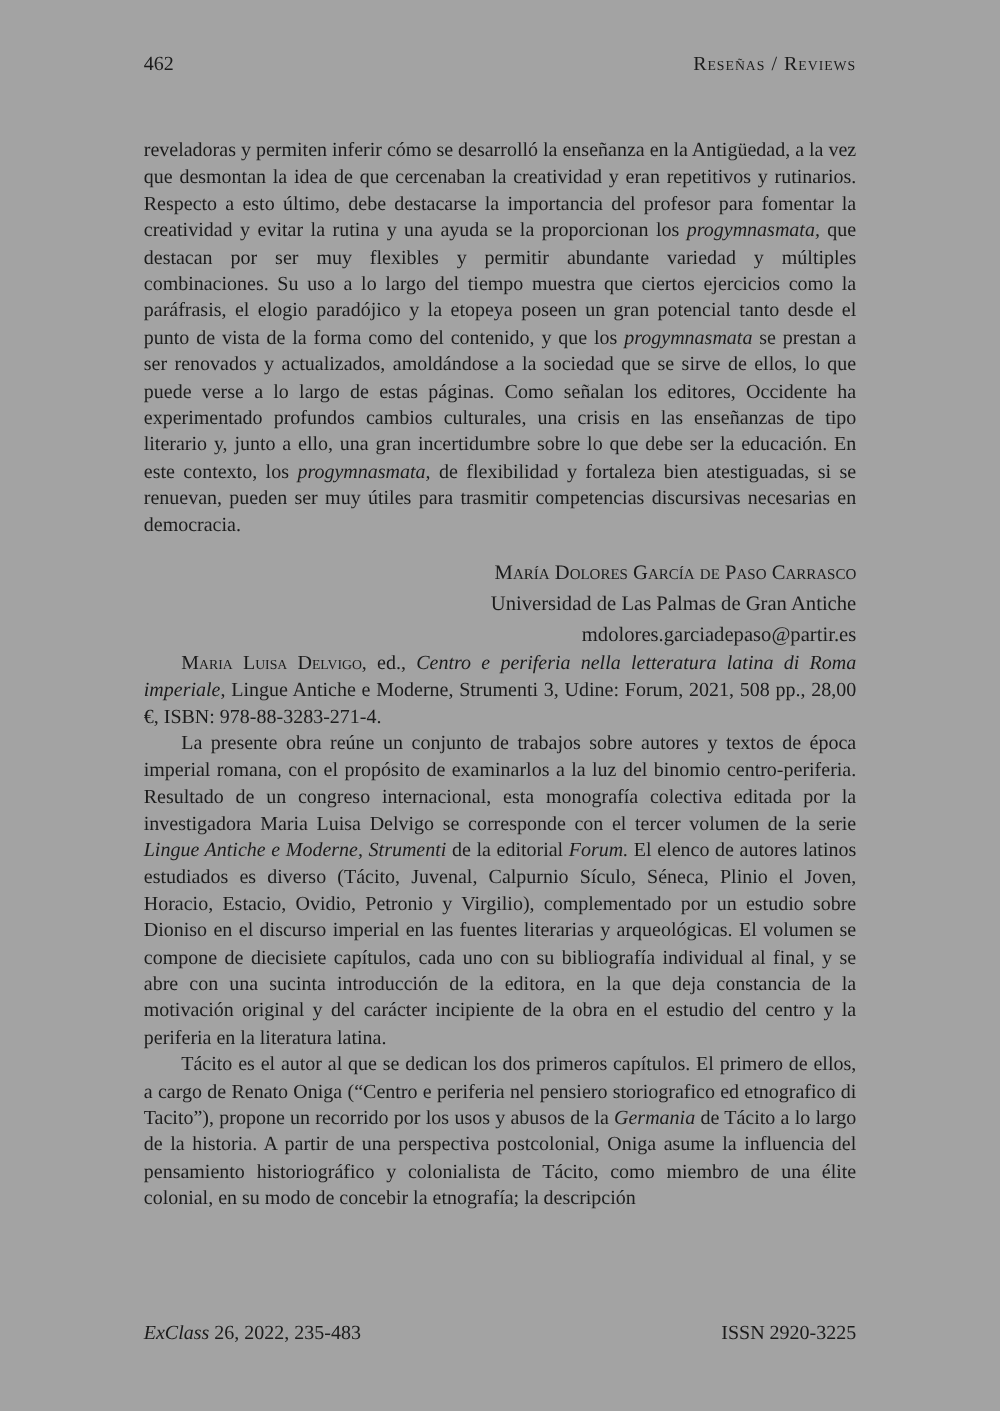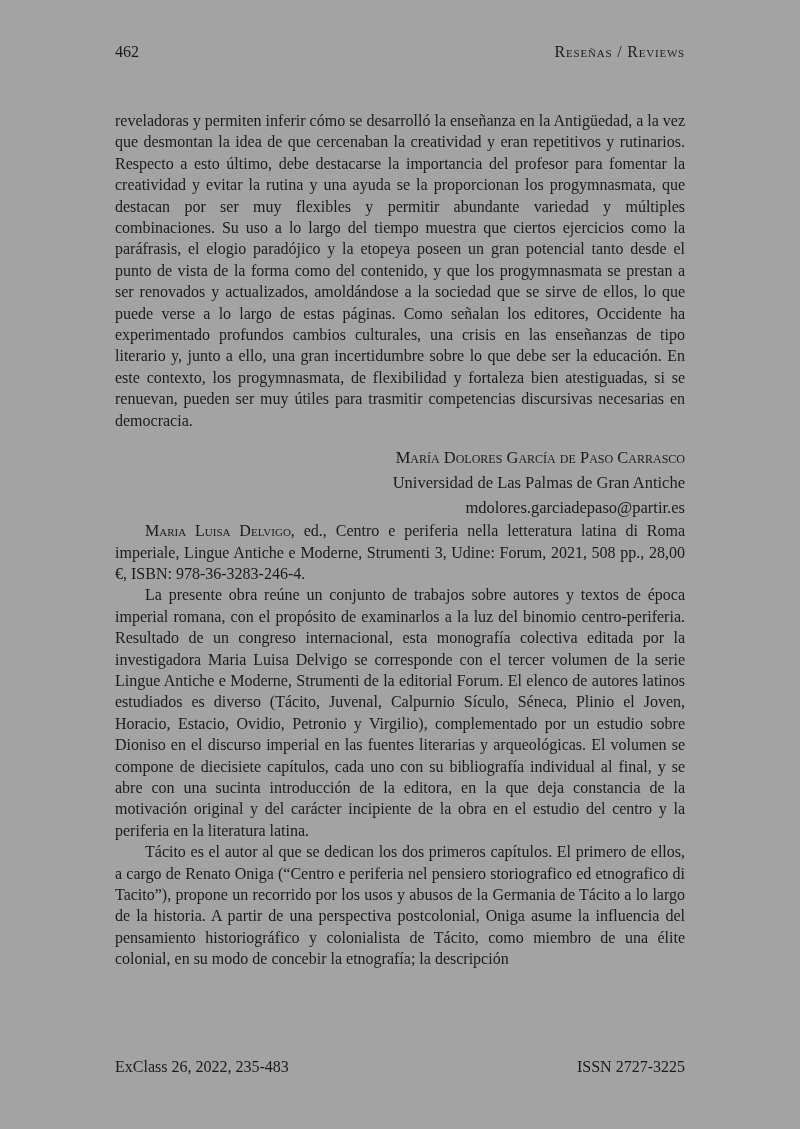--- a/index.html
+++ b/index.html
@@ -38,21 +38,21 @@
     left: 115px;
     width: 570px;
   }
   p.body-par {
     margin: 0;
     font-size: 16px;
     line-height: 21.4px;
     text-align: justify;
   }
   .indent { text-indent: 30px; }
-  .it { }
+  .it { font-style: italic; }
   .sc { font-variant: small-caps; }
   .signature {
     margin-top: 14px;
     text-align: right;
     font-size: 16.5px;
     line-height: 25px;
   }
   .citation { margin-top: 31px; }
   .review-start { margin-top: 16px; }
   .footer {
@@ -79,26 +79,26 @@
   <div class="content">
 
     <p class="body-par"><span>reveladoras y permiten inferir cómo se desarrolló la enseñanza en la Antigüedad, a la vez que desmontan la idea de que cercenaban la creatividad y eran repetitivos y rutinarios. Respecto a esto último, debe destacarse la importancia del profesor para fomentar la creatividad y evitar la rutina y una ayuda se la proporcionan los </span><span class="it">progymnasmata,</span><span> que destacan por ser muy flexibles y permitir abundante variedad y múltiples combinaciones. Su uso a lo largo del tiempo muestra que ciertos ejercicios como la paráfrasis, el elogio paradójico y la etopeya poseen un gran potencial tanto desde el punto de vista de la forma como del contenido, y que los </span><span class="it">progymnasmata</span><span> se prestan a ser renovados y actualizados, amoldándose a la sociedad que se sirve de ellos, lo que puede verse a lo largo de estas páginas. Como señalan los editores, Occidente ha experimentado profundos cambios culturales, una crisis en las enseñanzas de tipo literario y, junto a ello, una gran incertidumbre sobre lo que debe ser la educación. En este contexto, los </span><span class="it">progymnasmata,</span><span> de flexibilidad y fortaleza bien atestiguadas, si se renuevan, pueden ser muy útiles para trasmitir competencias discursivas necesarias en democracia.</span></p>
 
     <div class="signature">
       <div class="sc">María Dolores García de Paso Carrasco</div>
       <div>Universidad de Las Palmas de Gran Antiche</div>
       <div>mdolores.garciadepaso@partir.es</div>
     </div>
 
-    <p class="body-par indent citation"><span class="sc">Maria Luisa Delvigo</span><span>, ed., </span><span class="it">Centro e periferia nella letteratura latina di Roma imperiale</span><span>, Lingue Antiche e Moderne, Strumenti 3, Udine: Forum, 2021, 508 pp., 28,00 €, ISBN: 978-36-3283-246-4.</span></p>
+    <p class="body-par indent citation"><span class="sc">Maria Luisa Delvigo</span><span>, ed., </span><span class="it">Centro e periferia nella letteratura latina di Roma imperiale</span><span>, Lingue Antiche e Moderne, Strumenti 3, Udine: Forum, 2021, 508 pp., 28,00 €, ISBN: 978-88-3283-271-4.</span></p>
 
     <p class="body-par indent review-start"><span>La presente obra reúne un conjunto de trabajos sobre autores y textos de época imperial romana, con el propósito de examinarlos a la luz del binomio centro-periferia. Resultado de un congreso internacional, esta monografía colectiva editada por la investigadora Maria Luisa Delvigo se corresponde con el tercer volumen de la serie </span><span class="it">Lingue Antiche e Moderne, Strumenti</span><span> de la editorial </span><span class="it">Forum.</span><span> El elenco de autores latinos estudiados es diverso (Tácito, Juvenal, Calpurnio Sículo, Séneca, Plinio el Joven, Horacio, Estacio, Ovidio, Petronio y Virgilio), complementado por un estudio sobre Dioniso en el discurso imperial en las fuentes literarias y arqueológicas. El volumen se compone de diecisiete capítulos, cada uno con su bibliografía individual al final, y se abre con una sucinta introducción de la editora, en la que deja constancia de la motivación original y del carácter incipiente de la obra en el estudio del centro y la periferia en la literatura latina.</span></p>
 
     <p class="body-par indent"><span>Tácito es el autor al que se dedican los dos primeros capítulos. El primero de ellos, a cargo de Renato Oniga (“Centro e periferia nel pensiero storiografico ed etnografico di Tacito”), propone un recorrido por los usos y abusos de la </span><span class="it">Germania</span><span> de Tácito a lo largo de la historia. A partir de una perspectiva postcolonial, Oniga asume la influencia del pensamiento historiográfico y colonialista de Tácito, como miembro de una élite colonial, en su modo de concebir la etnografía; la descripción</span></p>
 
   </div>
 
   <div class="footer">
     <span><span class="it">ExClass</span><span> 26, 2022, 235-483</span></span>
-    <span>ISSN 2727-3225</span>
+    <span>ISSN 2920-3225</span>
   </div>
 
 </div>
 
 </body></html>

